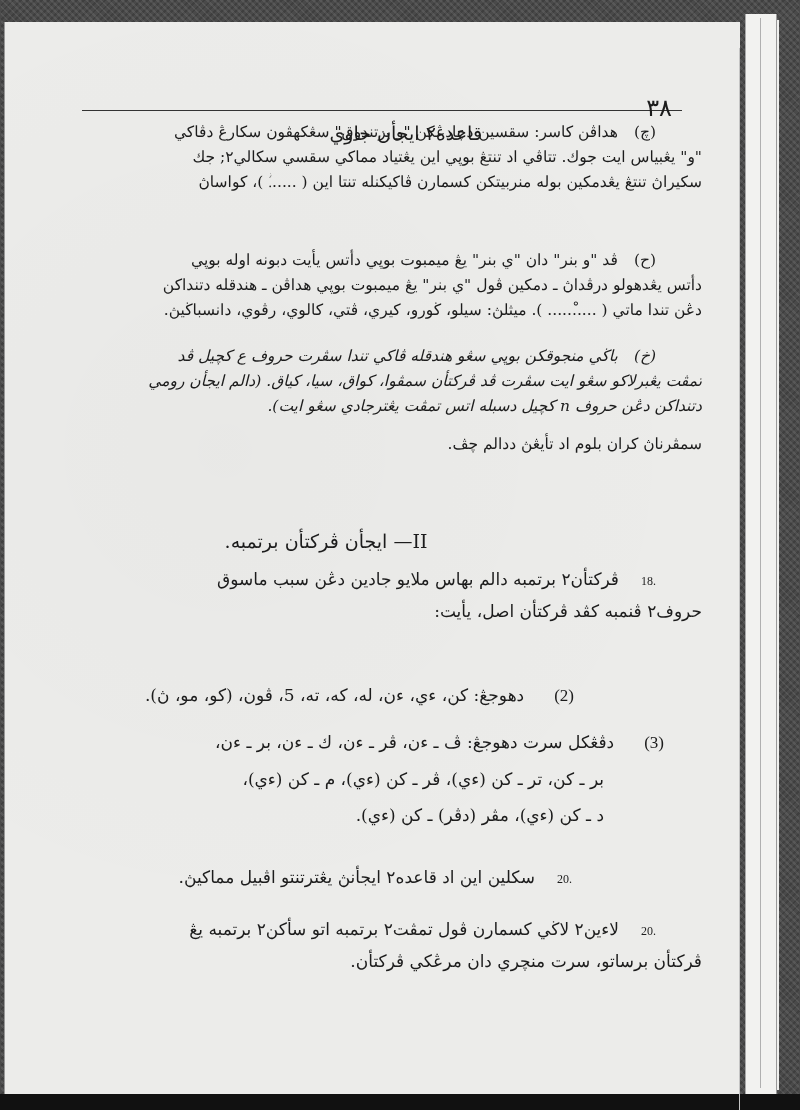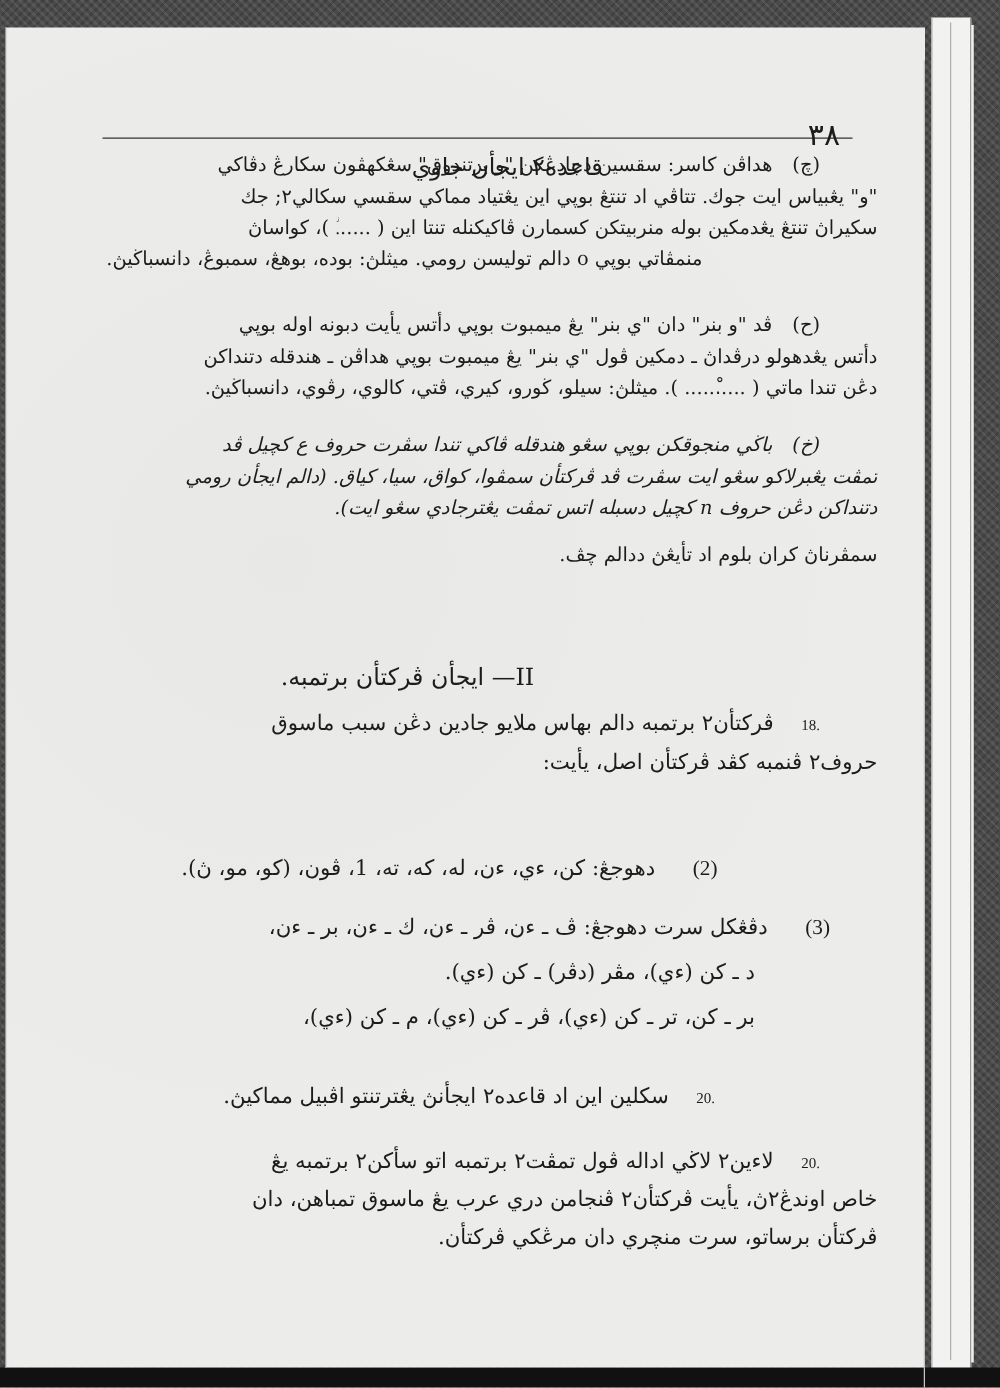--- a/index.html
+++ b/index.html
@@ -55,21 +55,20 @@
 
   <div class="header text">
     <span class="page-number">٣٨</span>
     <span class="running-title">قاعده٢ ايجأن جاوي</span>
   </div>
 
   <div class="para text" style="top:98px;">
     <span class="line indent"><span class="marker">(چ)</span><span>هداڤن كاسر: سقسين دچادڠكن "و برتندوق" سڠكهڤون سكارڠ دڤاكي</span></span>
     <span class="line">"و" يڠبياس ايت جوك. تتاڤي اد تنتڠ بوپي اين يڠتياد مماكي سقسي سكالي٢; جك</span>
     <span class="line">سكيراڽ تنتڠ يڠدمكين بوله منربيتكن كسمارن ڤاكيكنله تنتا اين ( ......ؗ )، كواساڽ</span>
-    <span class="line" style="padding-right:140px;">منمڤاتي بوپي o دالم توليسن رومي. ميثلڽ: بوده، بوهڠ، سمبوڠ، دانسباڬيڽ.</span>
   </div>
 
   <div class="para text" style="top:226px;">
     <span class="line indent"><span class="marker">(ح)</span><span>ڤد "و بنر" دان "ي بنر" يڠ ميمبوت بوپي دأتس يأيت دبونه اوله بوپي</span></span>
     <span class="line">دأتس يڠدهولو درڤداڽ ـ دمكين ڤول "ي بنر" يڠ ميمبوت بوپي هداڤن ـ هندقله دتنداكن</span>
     <span class="line">دڠن تندا ماتي ( .....ْ..... ). ميثلڽ: سيلو، ڬورو، كيري، ڤتي، كالوي، رڤوي، دانسباڬيڽ.</span>
   </div>
 
   <div class="para text" style="top:322px;font-style:italic;">
     <span class="line indent"><span class="marker">(خ)</span><span>باڬي منجوقكن بوپي سڠو هندقله ڤاكي تندا سڤرت حروف ع كچيل ڤد</span></span>
@@ -82,30 +81,29 @@
   </div>
 
   <div class="section-title text">II— ايجأن ڤركتأن برتمبه.</div>
 
   <div class="para para-large text" style="top:542px;">
     <span class="line indent"><span class="num">18.</span><span>ڤركتأن٢ برتمبه دالم بهاس ملايو جادين دڠن سبب ماسوق</span></span>
     <span class="line">حروف٢ ڤنمبه كڤد ڤركتأن اصل، يأيت:</span>
   </div>
 
   <div class="sub-item text" style="top:656px;">
-    <span class="line"><span class="sub-label">(2)</span><span>دهوجڠ: كن، ءي، ءن، له، كه، ته، 1، ڤون، (كو، مو، ڽ).</span></span>
+    <span class="line"><span class="sub-label">(2)</span><span>دهوجڠ: كن، ءي، ءن، له، كه، ته، 5، ڤون، (كو، مو، ڽ).</span></span>
   </div>
   <div class="sub-item text" style="top:702px; width:620px; line-height:36px;">
     <span class="line"><span class="sub-label">(3)</span><span>دڤڠكل سرت دهوجڠ: ڤ ـ ءن، ڤر ـ ءن، ك ـ ءن، بر ـ ءن،</span></span>
+    <span class="line" style="padding-right:60px;">بر ـ كن، تر ـ كن (ءي)، ڤر ـ كن (ءي)، م ـ كن (ءي)،</span>
     <span class="line" style="padding-right:60px;">د ـ كن (ءي)، مڤر (دڤر) ـ كن (ءي).</span>
-    <span class="line" style="padding-right:60px;">بر ـ كن، تر ـ كن (ءي)، ڤر ـ كن (ءي)، م ـ كن (ءي)،</span>
   </div>
 
   <div class="para para-large text" style="top:840px;">
     <span class="line" style="padding-right:130px;"><span class="num">20.</span><span>سكلين اين اد قاعده٢ ايجأنڽ يڠترتنتو اڤبيل مماكيڽ.</span></span>
   </div>
 
   <div class="para para-large text" style="top:892px;">
-    <span class="line indent"><span class="num">20.</span><span>لاءين٢ لاڬي اداله ڤول تمڤت٢ برتمبه اتو سأكن٢ برتمبه يڠ</span></span>
-    <span class="line">خاص اوندڠ٢ڽ، يأيت ڤركتأن٢ ڤنجامن دري عرب يڠ ماسوق تمباهن، دان</span>
+    <span class="line indent"><span class="num">20.</span><span>لاءين٢ لاڬي كسمارن ڤول تمڤت٢ برتمبه اتو سأكن٢ برتمبه يڠ</span></span>
     <span class="line">ڤركتأن برساتو، سرت منچري دان مرڠكي ڤركتأن.</span>
   </div>
 </div>
 
 </body></html>

